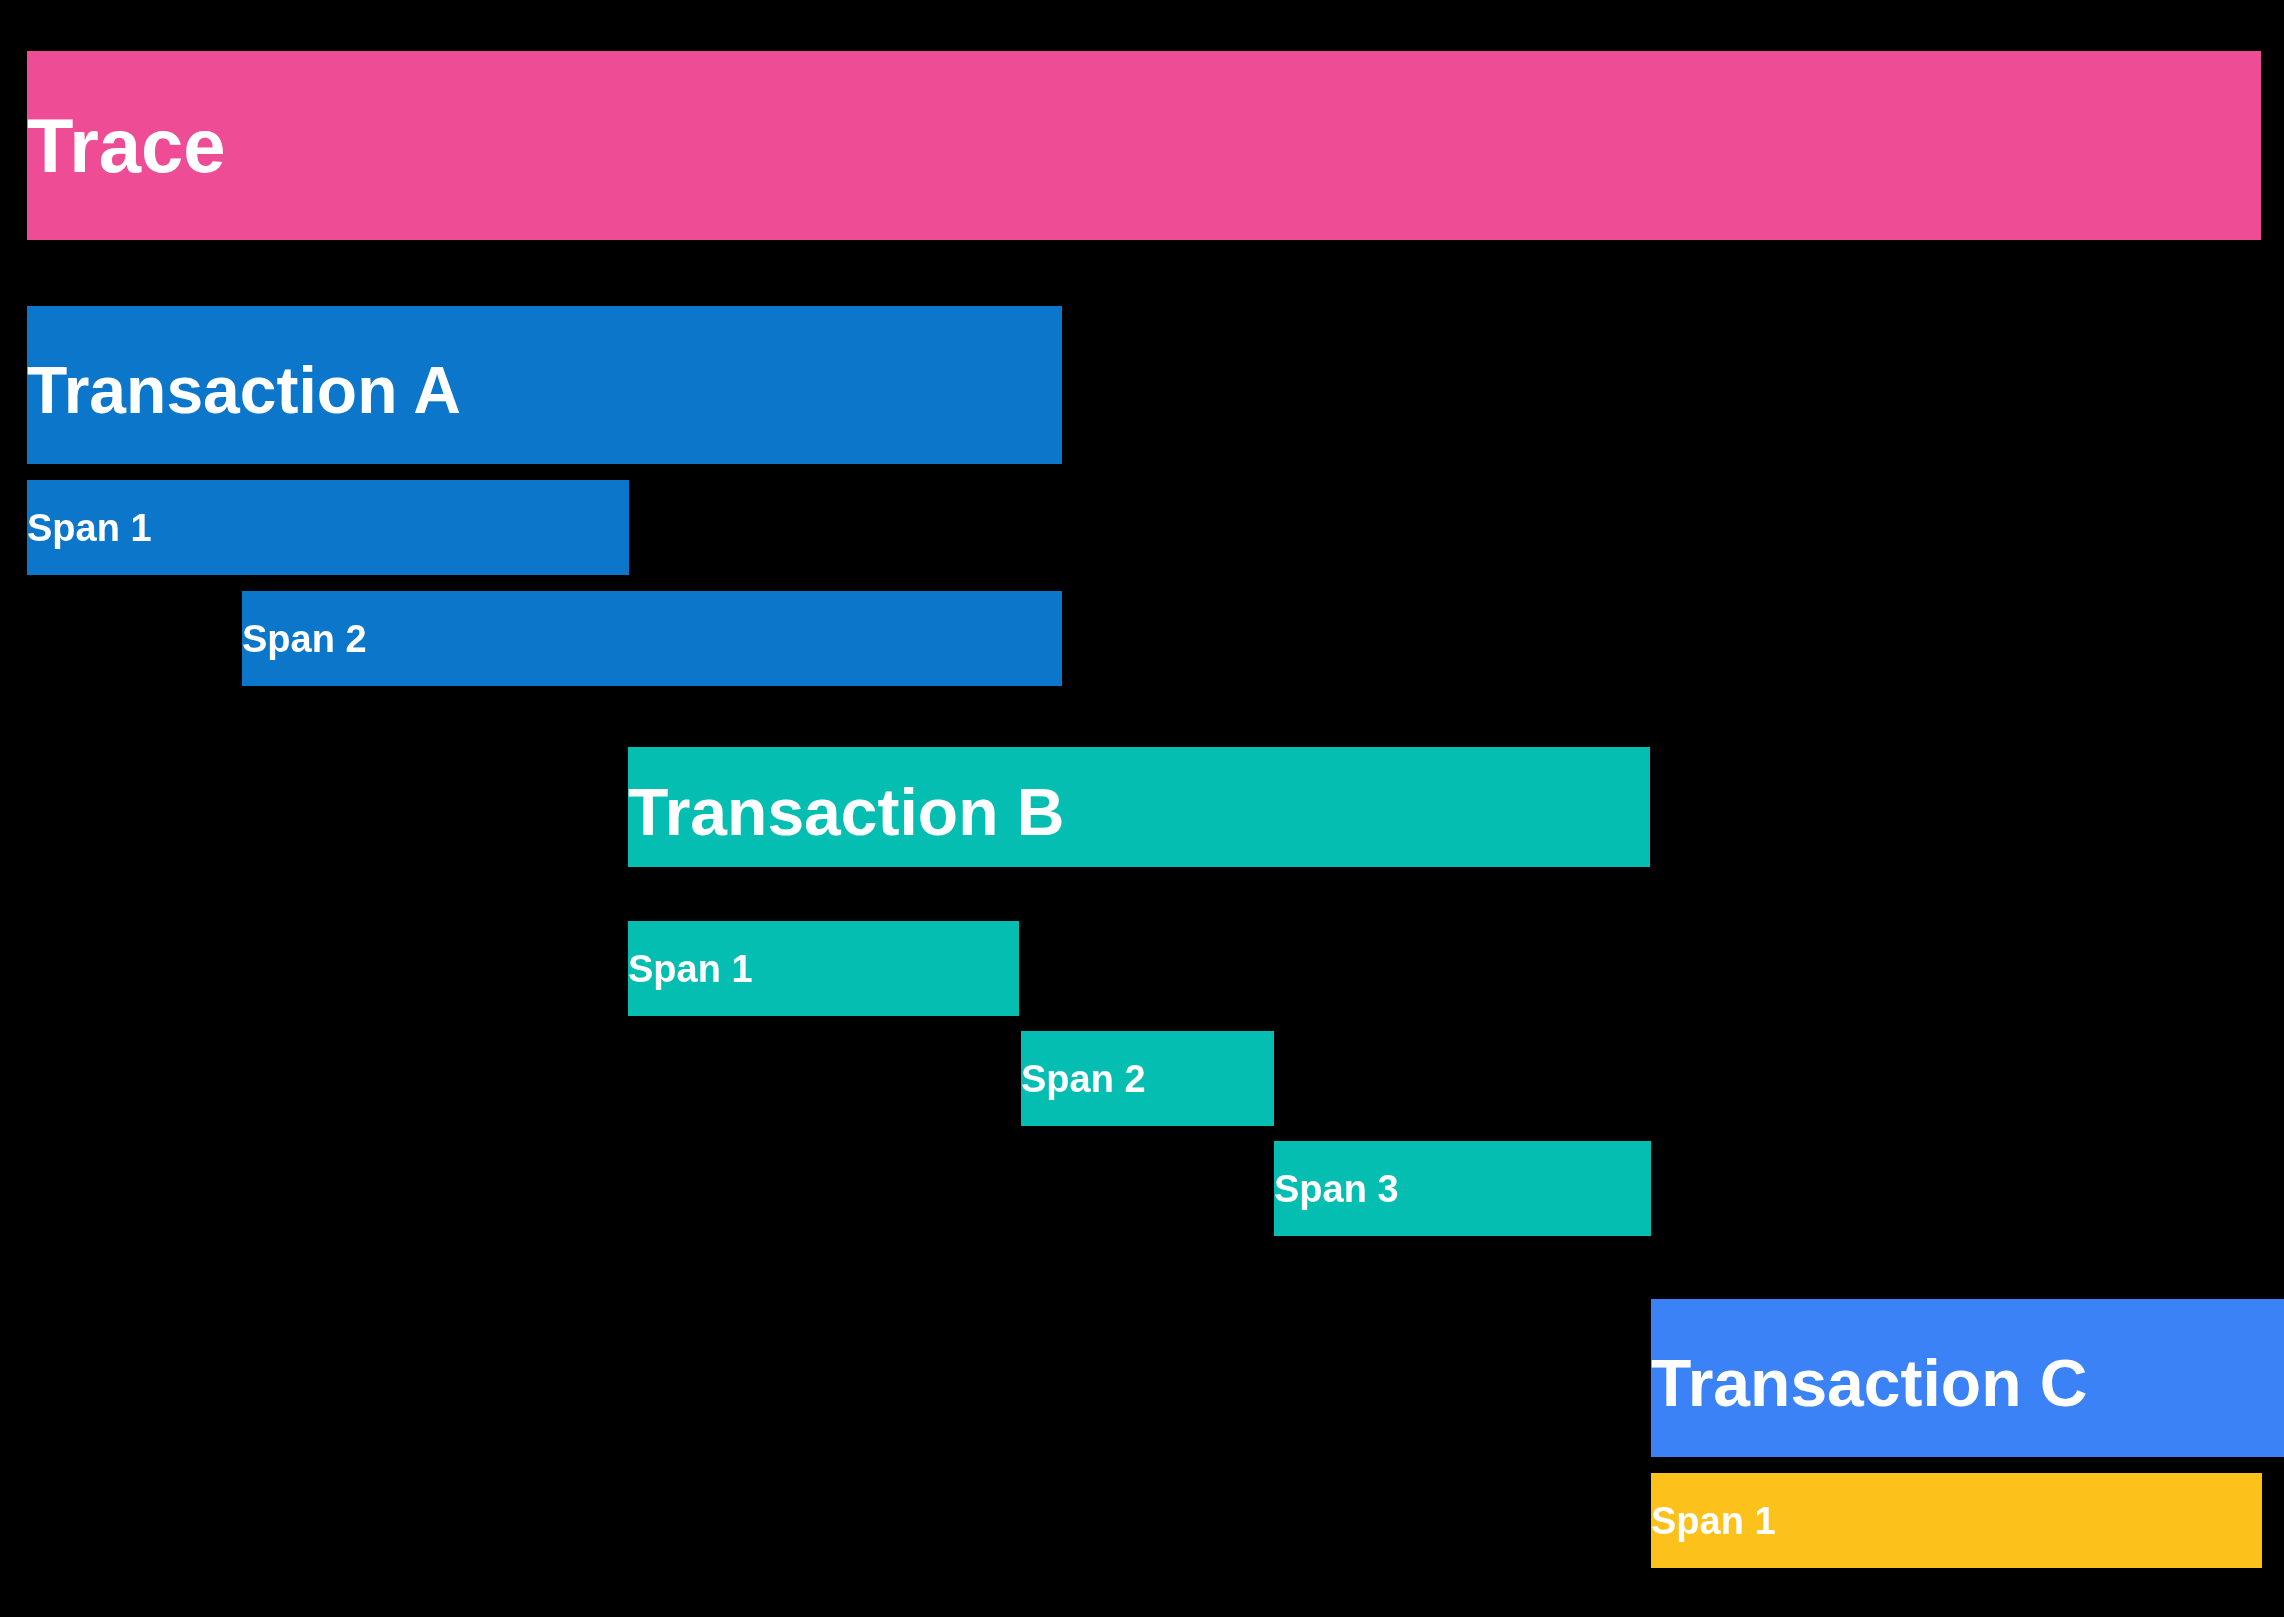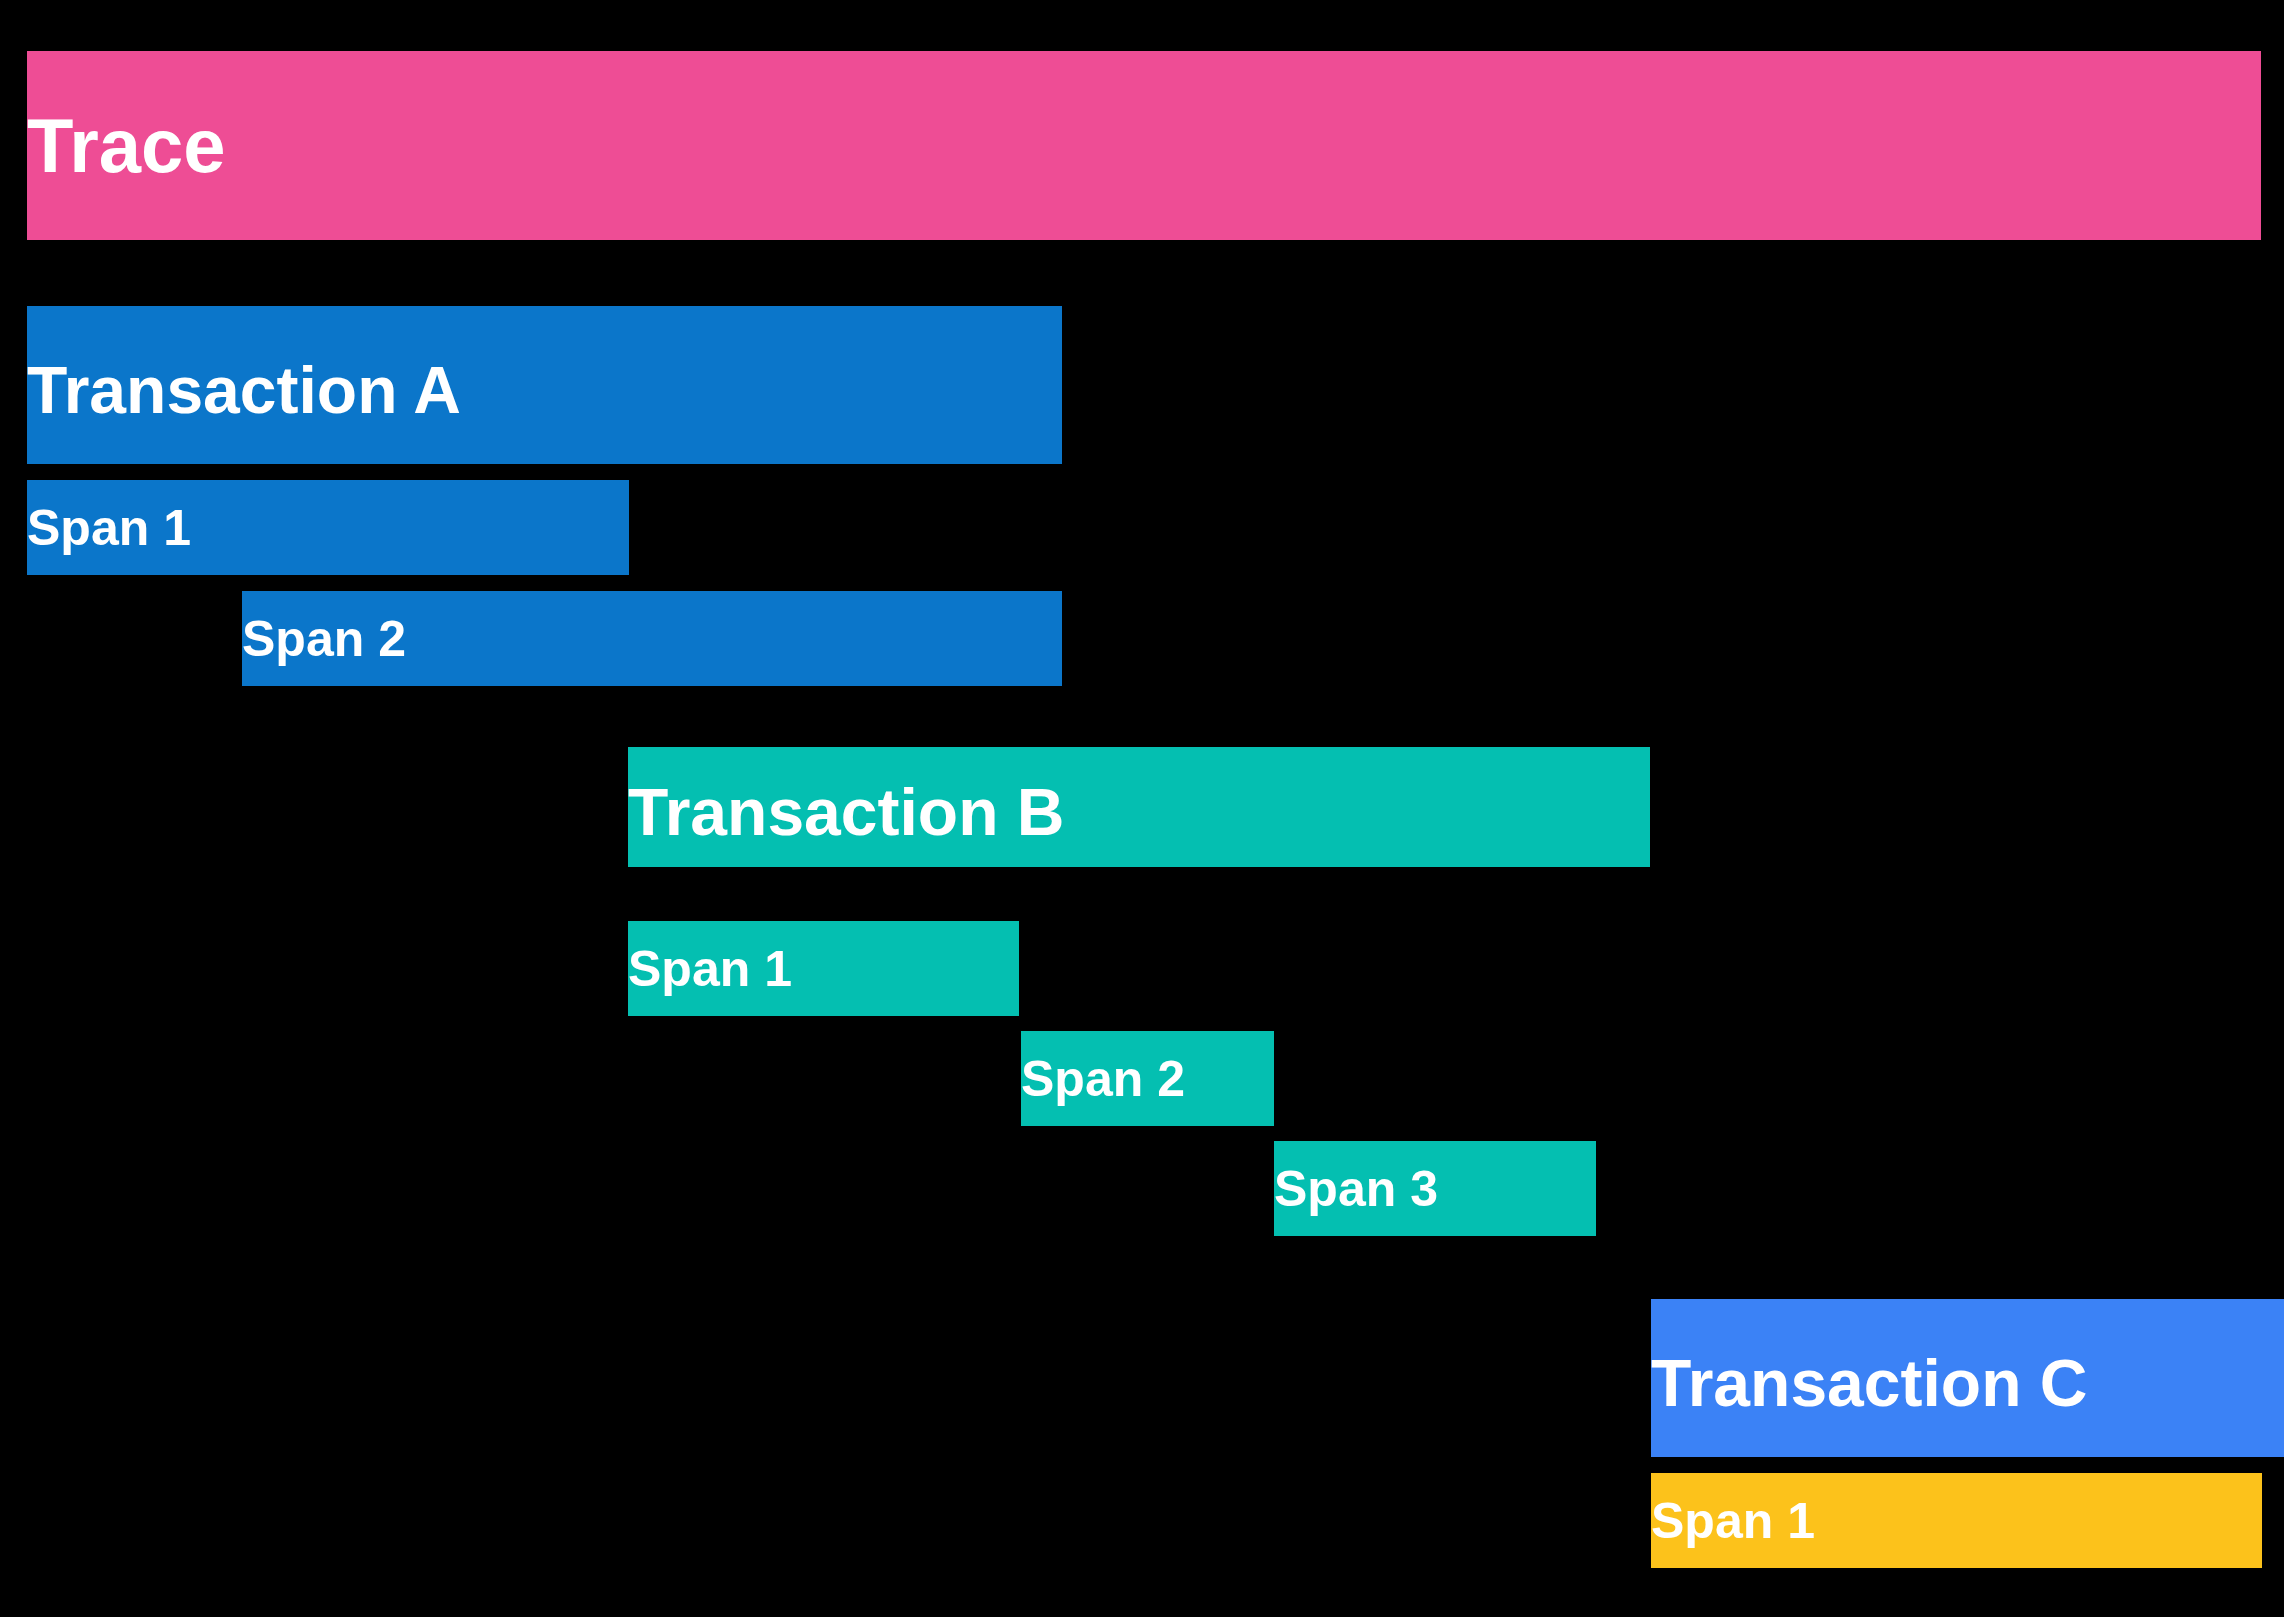--- a/index.html
+++ b/index.html
@@ -32,21 +32,21 @@
     user-select: none;
   }
   .bar-label {
     color: #ffffff;
     font-family: "Liberation Sans", sans-serif;
     pointer-events: none;
   }
   
   .tier-trace .bar-label { font-size: 76px; }
   .tier-transaction .bar-label { font-size: 66px; margin-top: 9px; }
-  .tier-span .bar-label { font-size: 50px; }
+  .tier-span .bar-label { font-size: 38px; }
 </style>
 </head>
 <body>
 
 <div id="canvas" style="width: 2284px; height: 1618px; background: rgb(0, 0, 0);">
     <div class="bar tier-trace" style="left: 27px; top: 51px; width: 2234px; height: 189px; background: rgb(238, 77, 149);">
       <span class="bar-label">Trace</span>
     </div>
     <div class="bar tier-transaction" style="left: 27px; top: 306px; width: 1035px; height: 158px; background: rgb(11, 118, 202);">
       <span class="bar-label">Transaction A</span>
@@ -59,21 +59,21 @@
     </div>
     <div class="bar tier-transaction" style="left: 628px; top: 747px; width: 1022px; height: 120px; background: rgb(4, 191, 177);">
       <span class="bar-label">Transaction B</span>
     </div>
     <div class="bar tier-span" style="left: 628px; top: 921px; width: 391px; height: 95px; background: rgb(4, 191, 177);">
       <span class="bar-label">Span 1</span>
     </div>
     <div class="bar tier-span" style="left: 1021px; top: 1031px; width: 253px; height: 95px; background: rgb(4, 191, 177);">
       <span class="bar-label">Span 2</span>
     </div>
-    <div class="bar tier-span" style="left: 1274px; top: 1141px; width: 322px; height: 95px; background: rgb(4, 191, 177);">
+    <div class="bar tier-span" style="left: 1274px; top: 1141px; width: 377px; height: 95px; background: rgb(4, 191, 177);">
       <span class="bar-label">Span 3</span>
     </div>
     <div class="bar tier-transaction" style="left: 1651px; top: 1299px; width: 713px; height: 158px; background: #3b82f6;">
       <span class="bar-label">Transaction C</span>
     </div>
     <div class="bar tier-span" style="left: 1651px; top: 1473px; width: 611px; height: 95px; background: rgb(252, 194, 27);">
       <span class="bar-label">Span 1</span>
     </div>
   </div>
 

